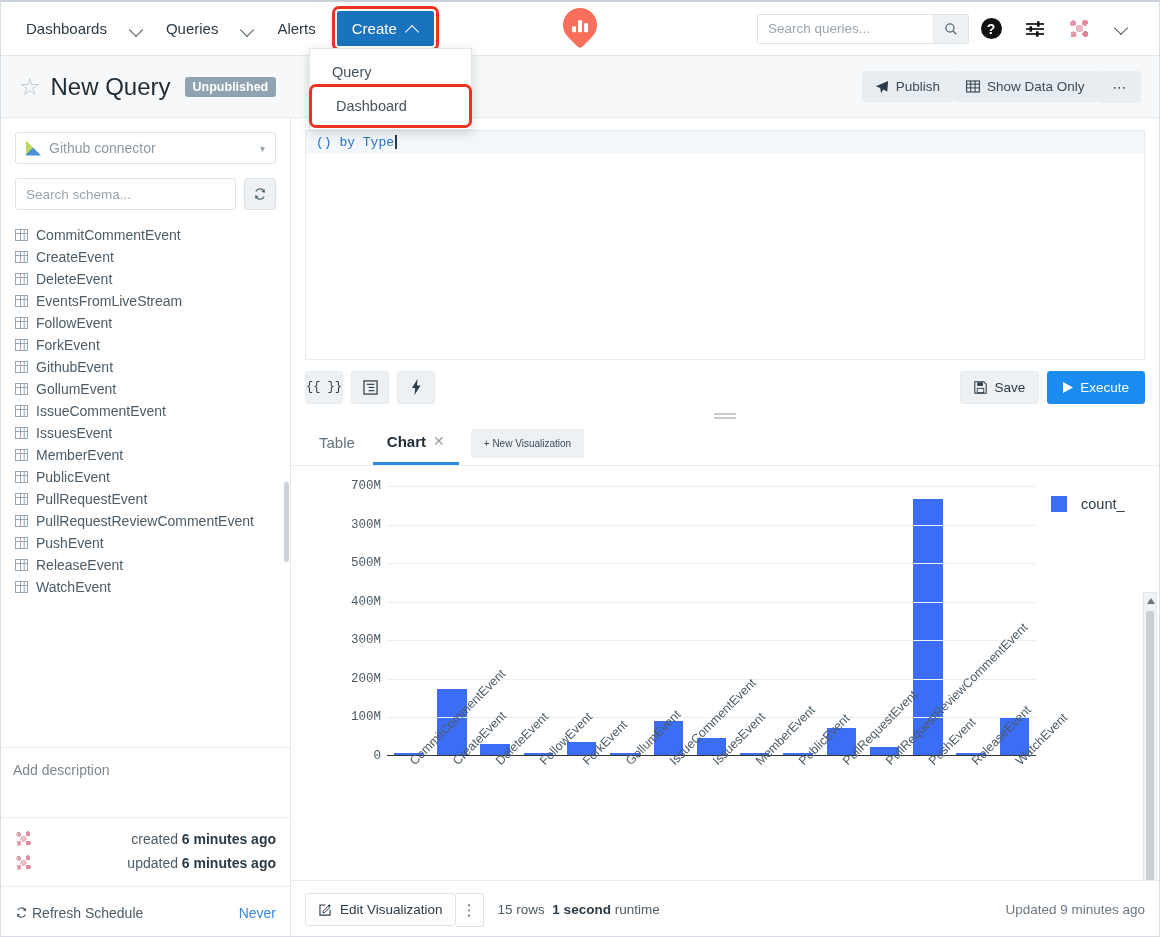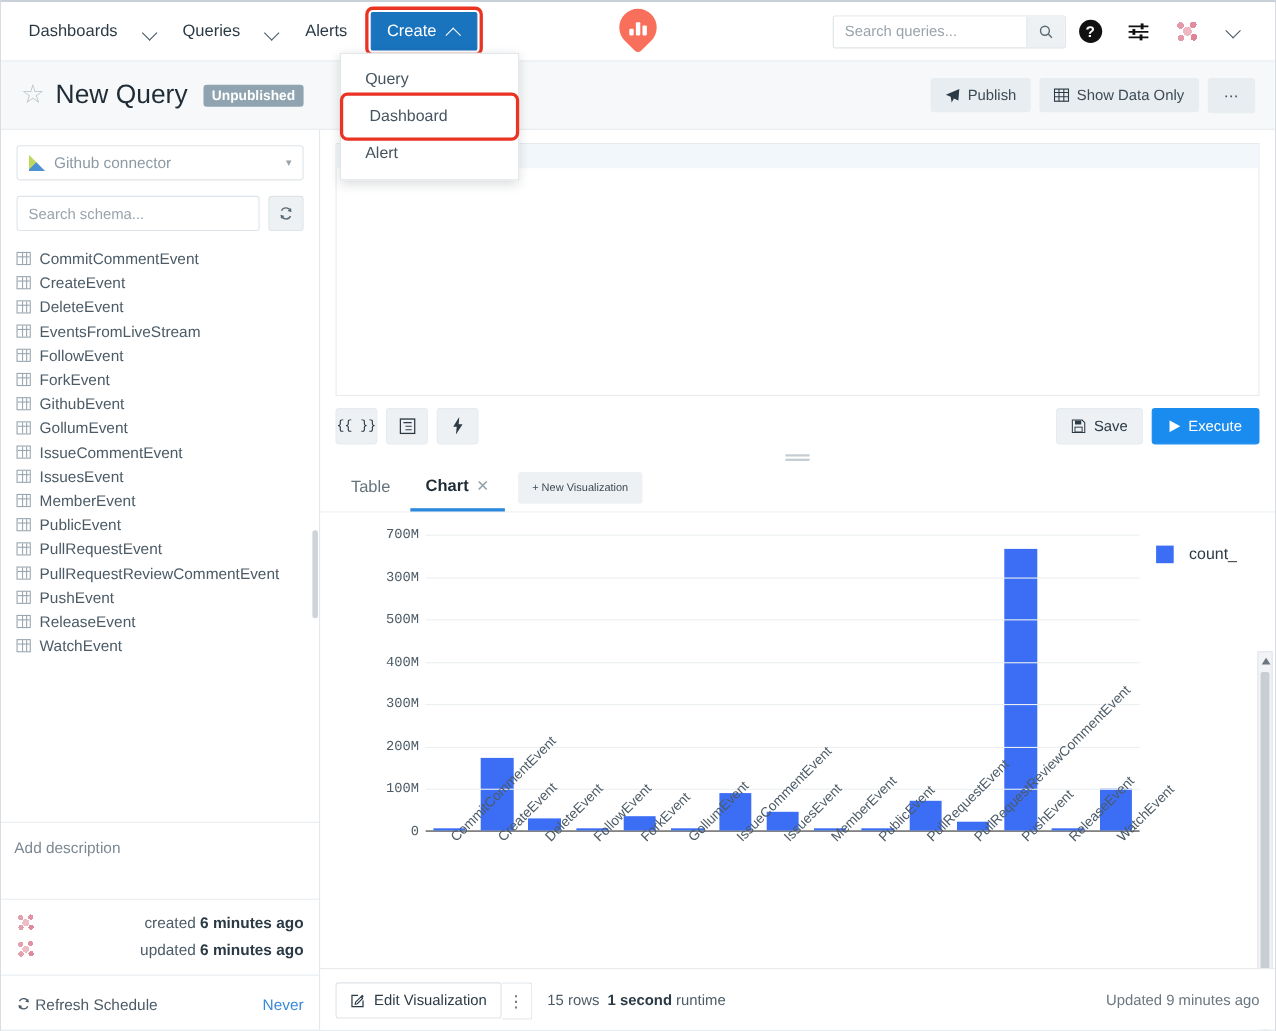--- a/index.html
+++ b/index.html
@@ -88,21 +88,21 @@
     position:absolute; left:0; top:54px; width:1158px; height:62px;
     background:#f6f8f9; border-bottom:1px solid #e7ebee;
     display:flex; align-items:center; padding:0 18px; z-index:10;
   }
   .star{ font-size:24px; color:#b8c1c8; cursor:pointer; line-height:1; margin-right:10px;}
   .qtitle{ font-size:24px; color:#1f2c36; font-weight:400;}
   .badge-unpub{
     margin-left:14px; background:#8fa4b0; color:#fff; font-size:12.5px;
     padding:3px 8px; border-radius:3px; font-weight:bold;
   }
-  .title-actions{ margin-left:auto; display:flex; align-items:center; gap:8px;}
+  .title-actions{ margin-left:auto; display:flex; align-items:center; }
   .tbtn{
     background:#e8edf1; color:#3d4b55; font-size:13.5px; border:1px solid #e8edf1;
     padding:7px 12px; border-radius:3px; display:flex; align-items:center; gap:7px; cursor:pointer;
   }
 
   
   .leftpanel{
     position:absolute; left:0; top:116px; width:290px; height:820px;
     background:#fff; border-right:1px solid #e3e8ec; z-index:5;
   }
@@ -266,21 +266,20 @@
         </div>
       <div class="icon-btn">
           <span class="chev" style="width:17px;height:17px;color:#4a5b66;"></span>
         </div>
     </div>
   </div>
 
   <div class="dropdown">
     <div class="dd-item">Query</div>
     <div class="dd-item hl-red" style="margin:0 4px;">Dashboard</div>
-    <div class="dd-item">Alert</div>
   </div>
 
   <div class="titlebar">
     <span class="star">☆</span>
     <span class="qtitle">New Query</span>
     <span class="badge-unpub">Unpublished</span>
     <div class="title-actions">
       <div class="tbtn">
         <svg width="14" height="14" viewBox="0 0 16 16">
           <path d="M15 1 1 7l5 2 1 6 2.4-4.2L14 13z" fill="#2b3a45"></path>

